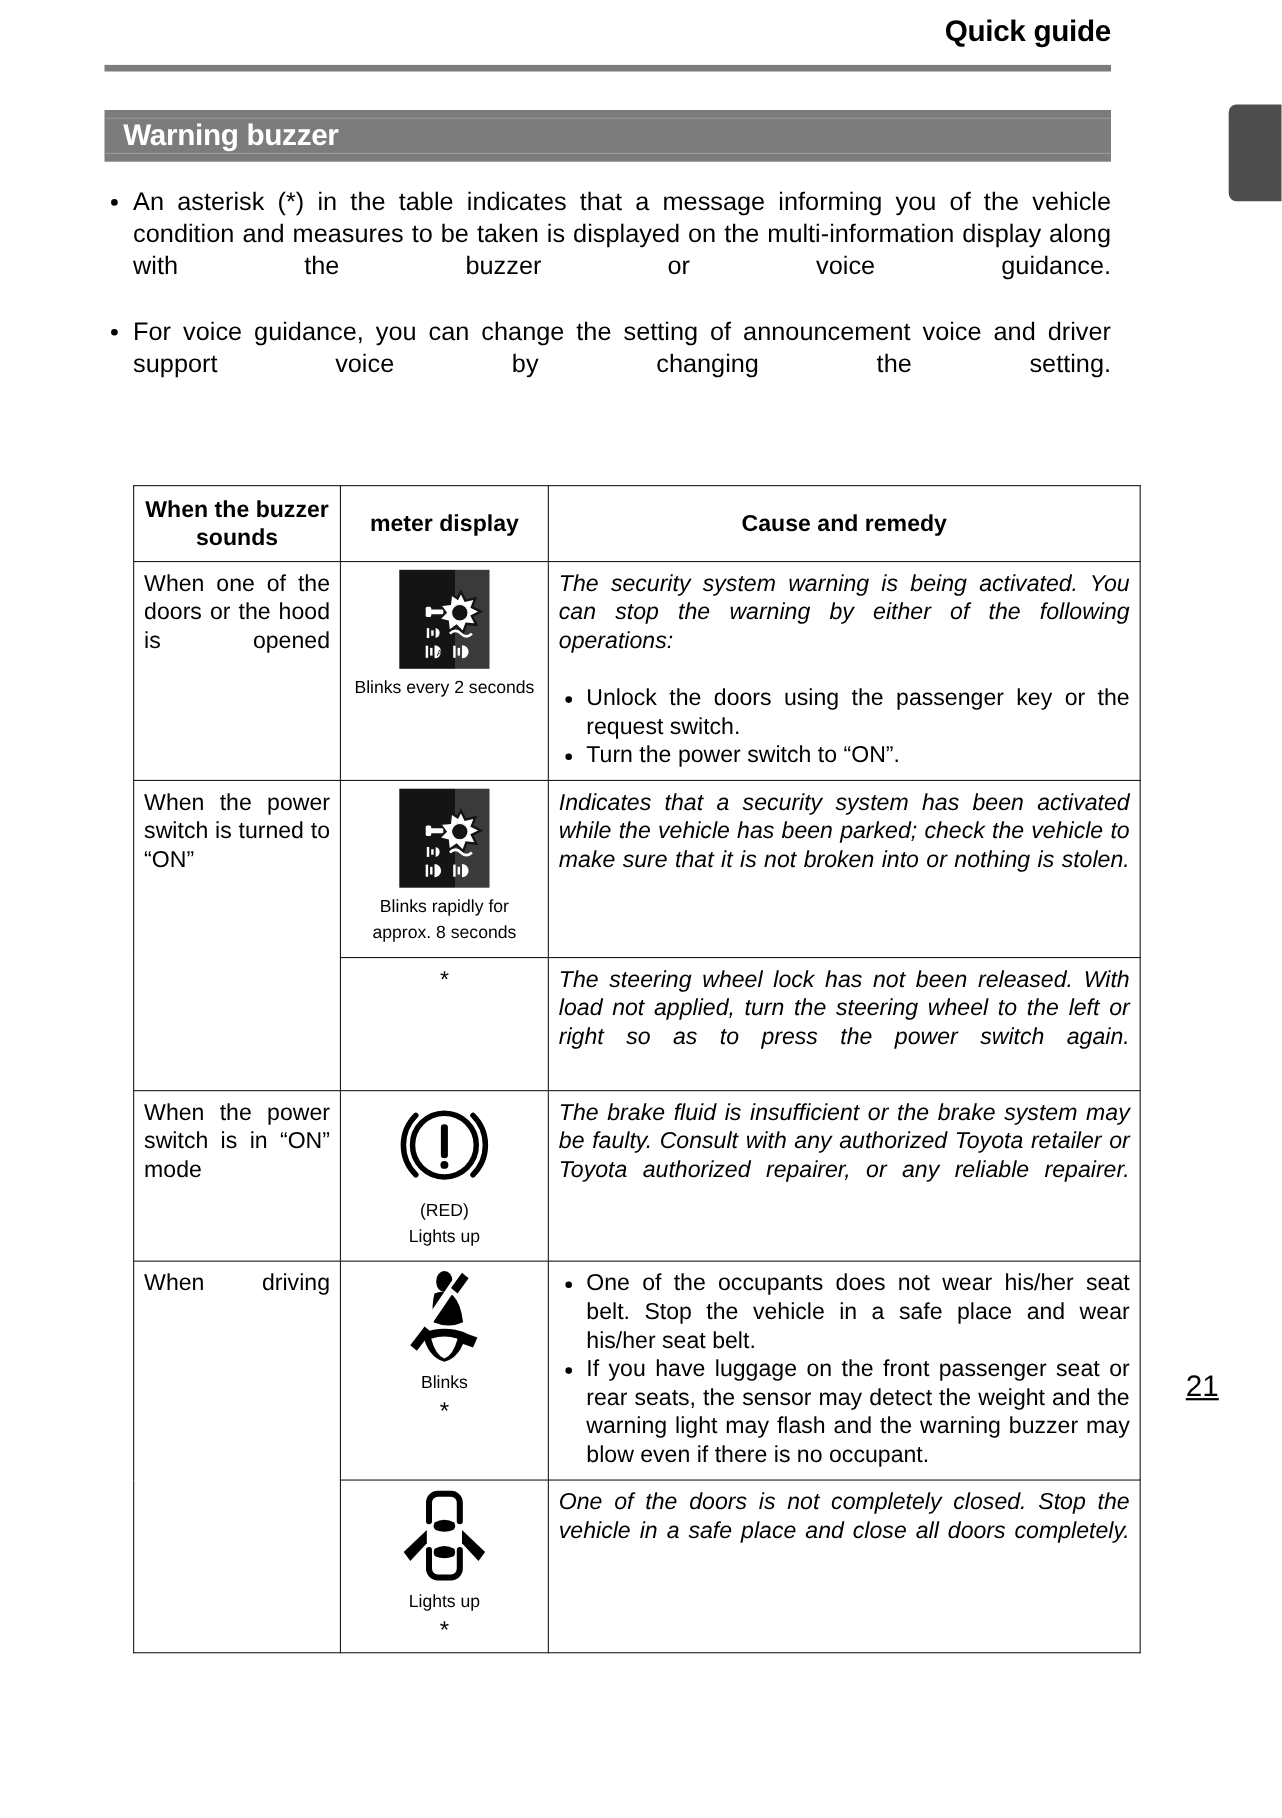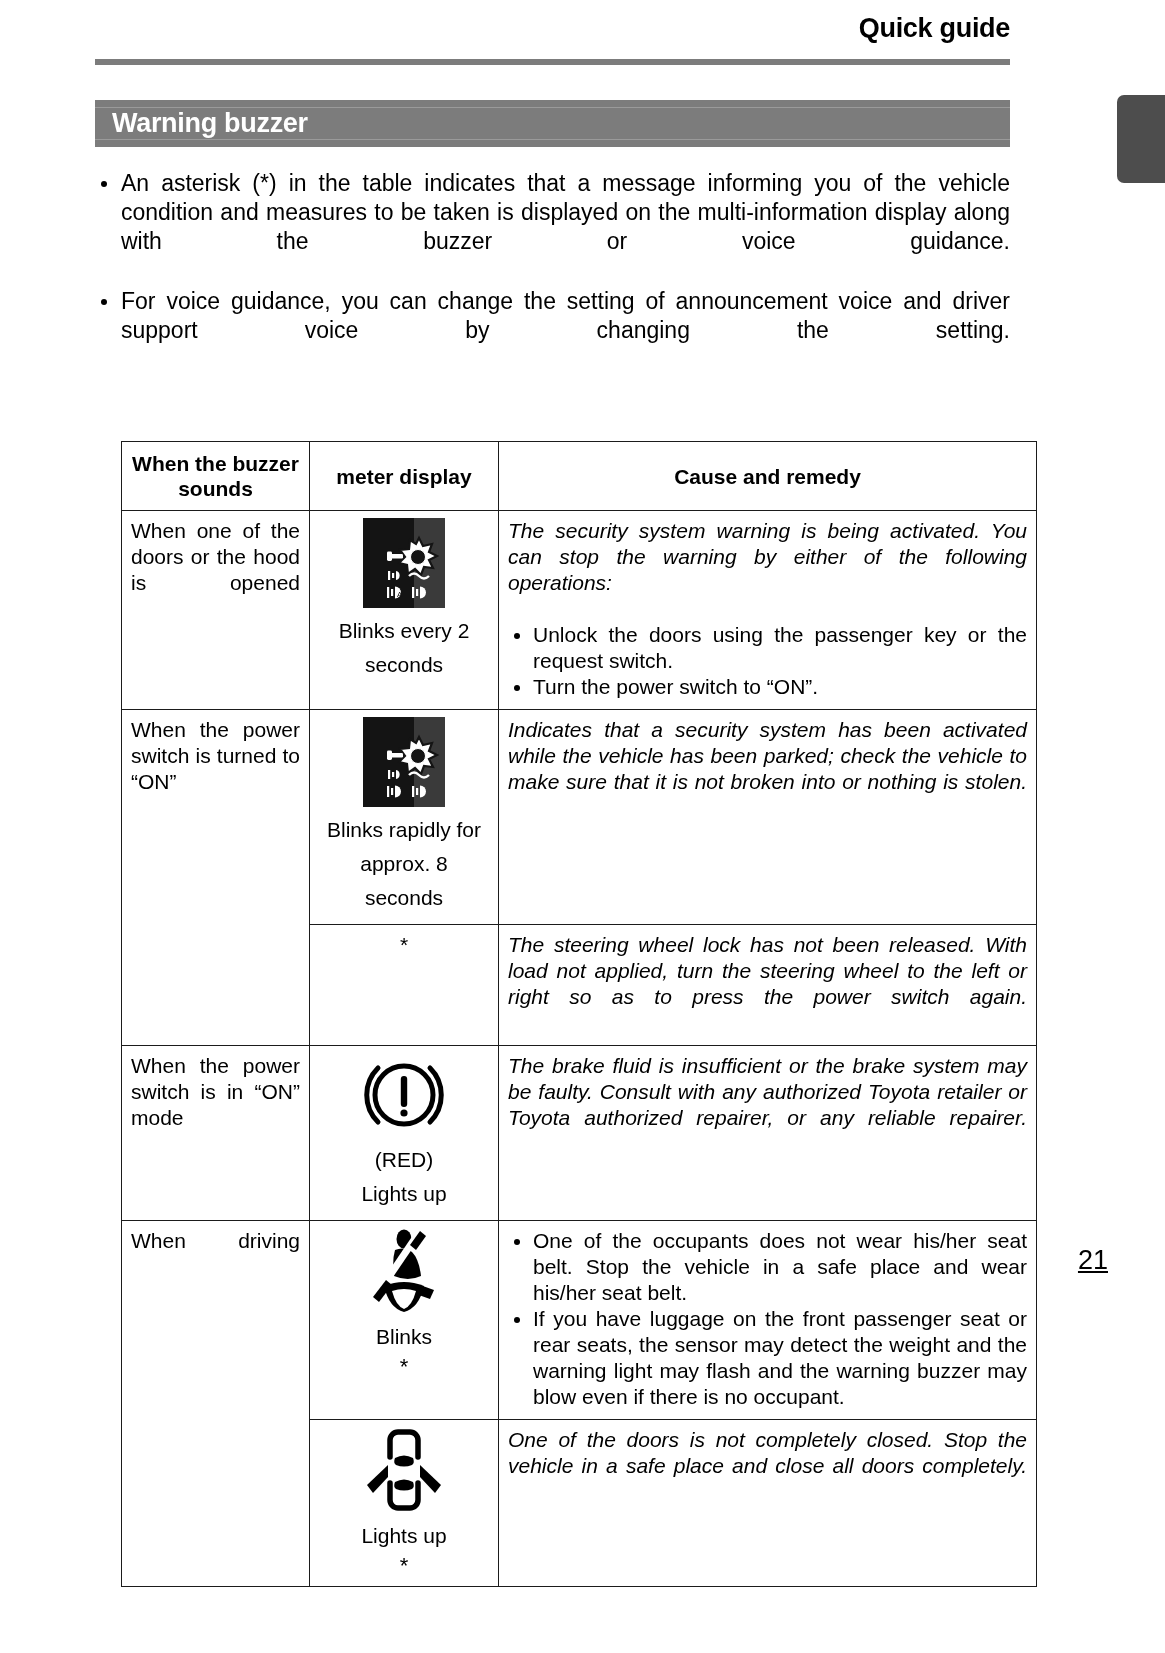--- a/index.html
+++ b/index.html
@@ -213,22 +213,22 @@
     background: #000;
     border-radius: 50%;
   }
 
   .cell-meter {
     text-align: center;
     vertical-align: top;
     padding-top: 14px;
   }
   .meter-caption {
-    font-size: 21px;
-    line-height: 34px;
+    font-size: 16px;
+    line-height: 24px;
     margin-top: 6px;
   }
   .asterisk-only {
     text-align: center;
     vertical-align: middle;
     font-size: 22px;
   }
   .ast {
     display: block;
     font-size: 22px;

